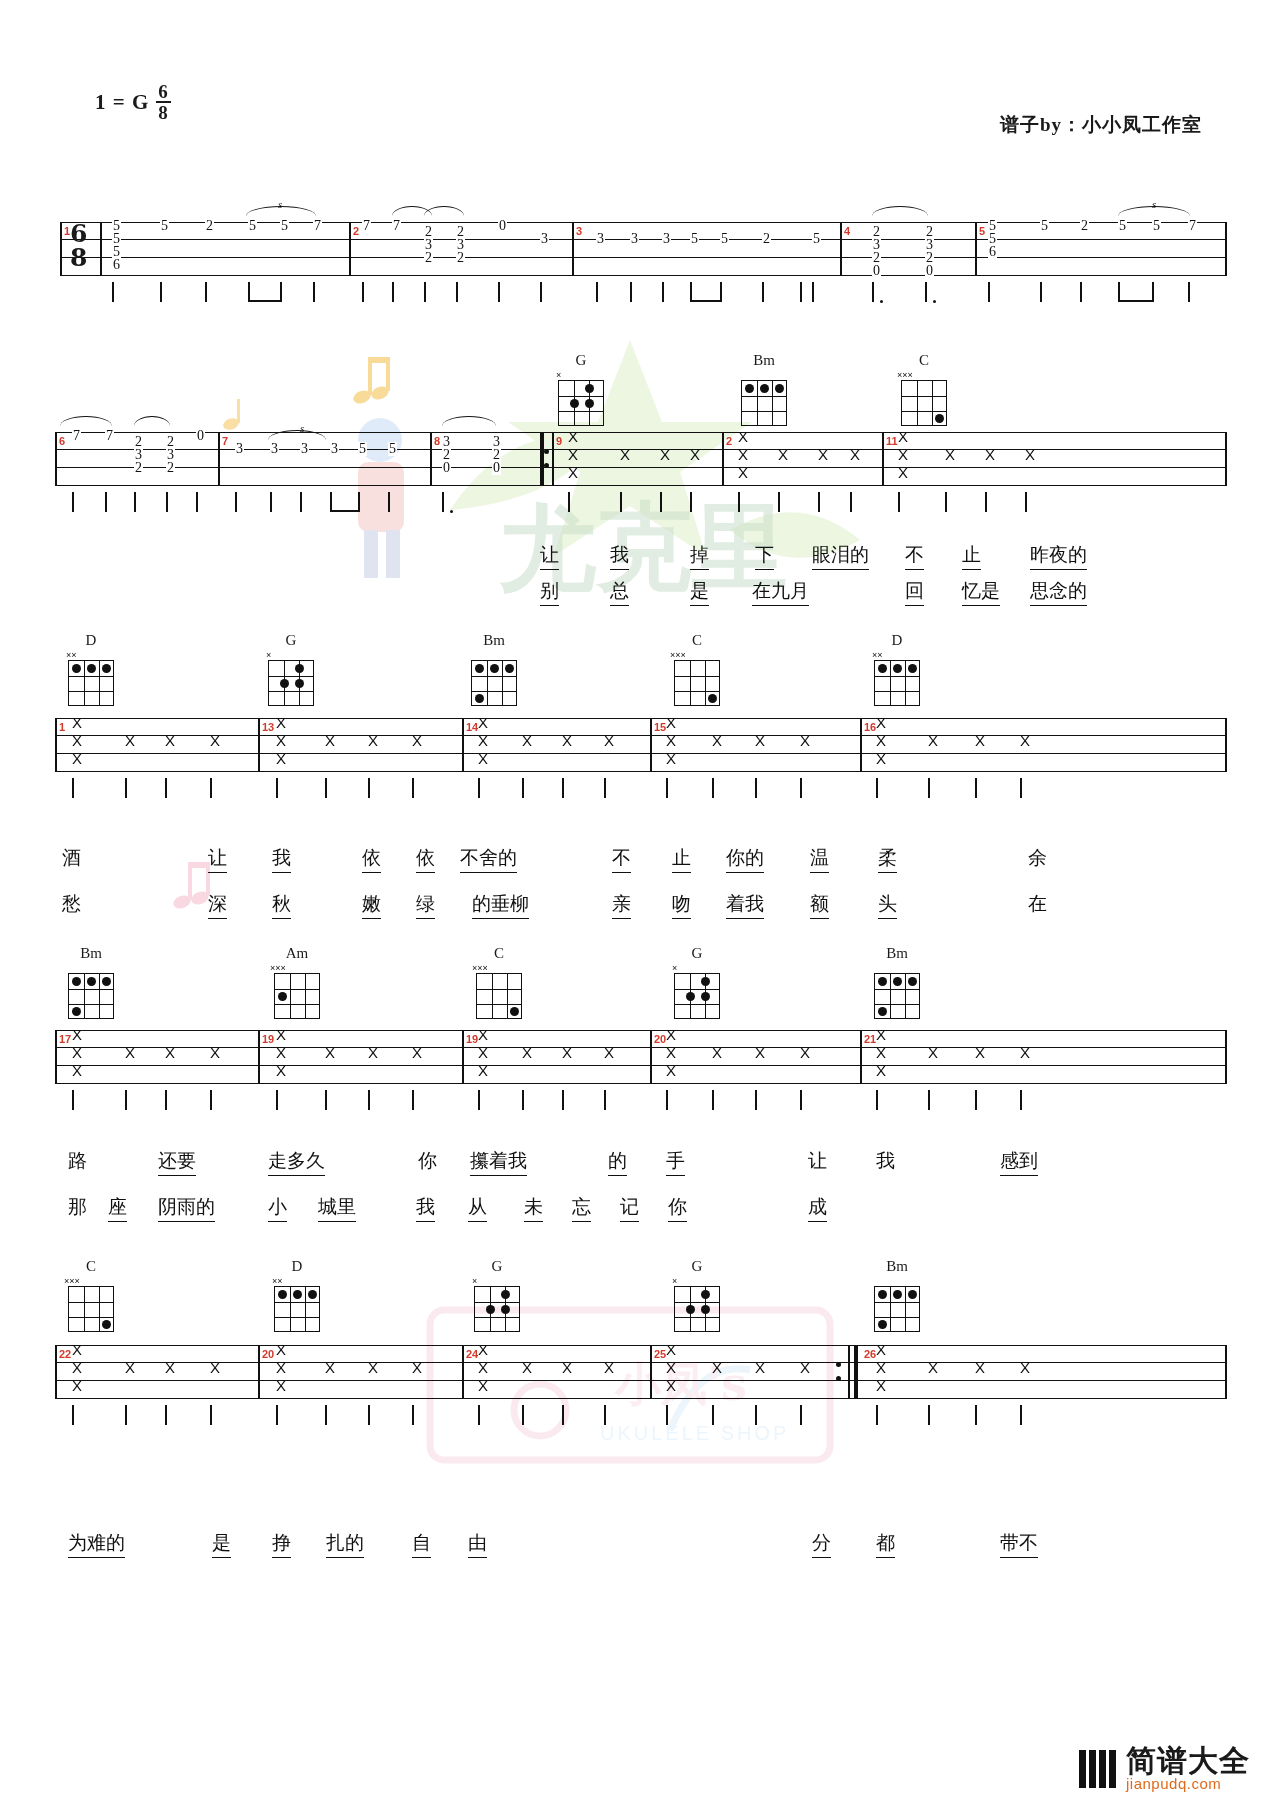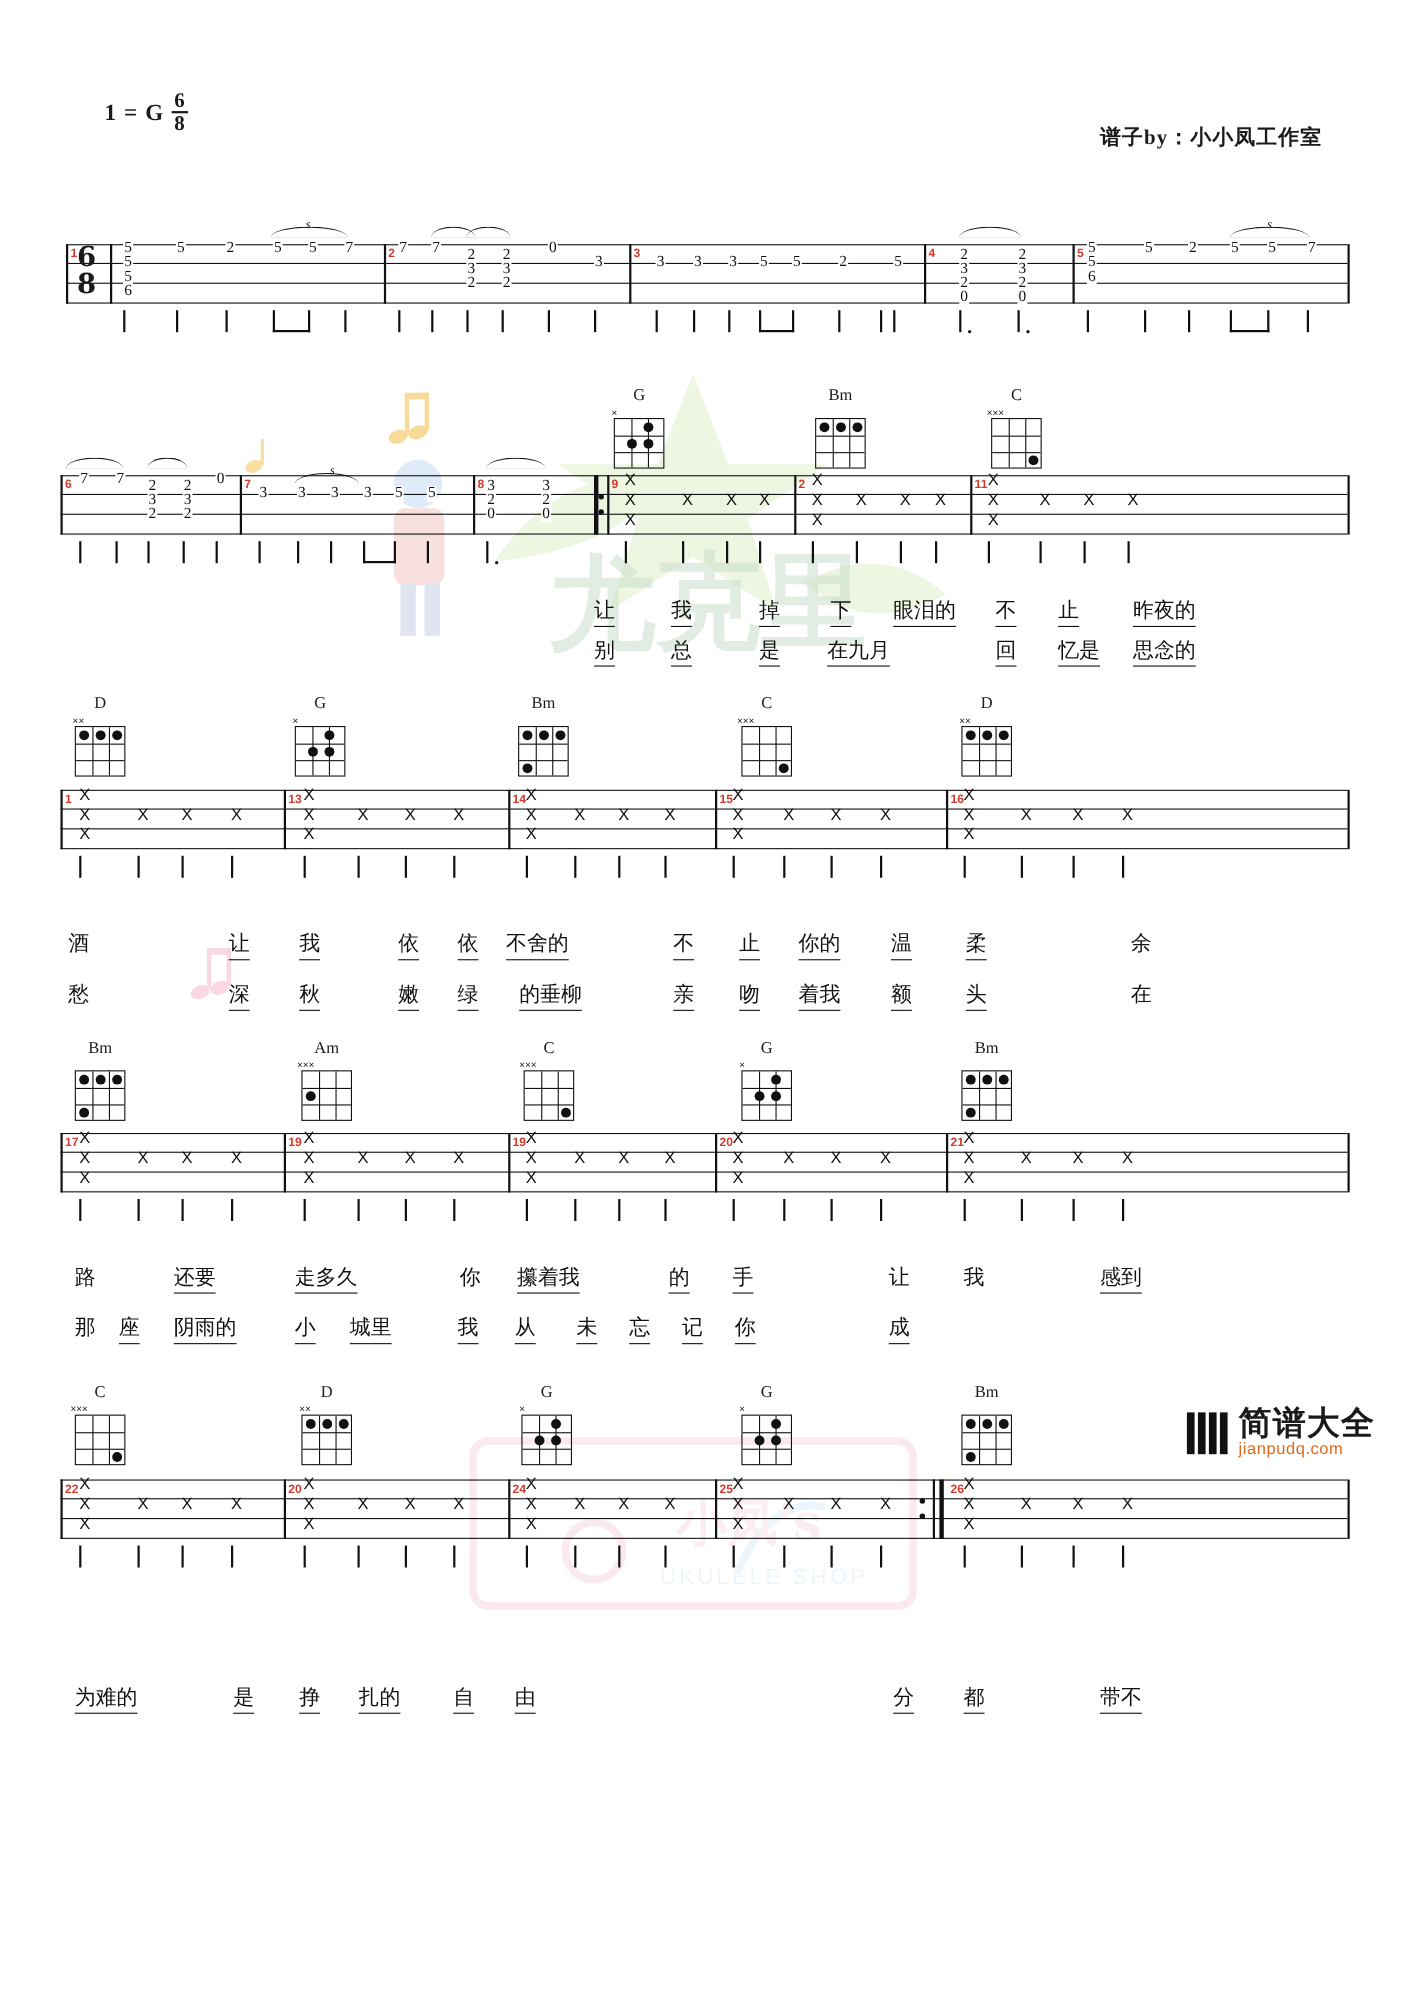--- a/index.html
+++ b/index.html
@@ -12,21 +12,21 @@
     height: 1810px;
     position: relative;
     font-family: "Liberation Serif", serif;
     color: #1a1a1a;
     overflow: hidden;
   }
   .sheet {
     position: absolute;
     left: 0; top: 0;
     width: 1280px;
-    height: 1344px;
+    height: 1810px;
     text-decoration: underline;
   }
 
   
   .key-sig {
     position: absolute;
     left: 95px; top: 82px;
     font-size: 21px;
     font-weight: bold;
     letter-spacing: 1px;

